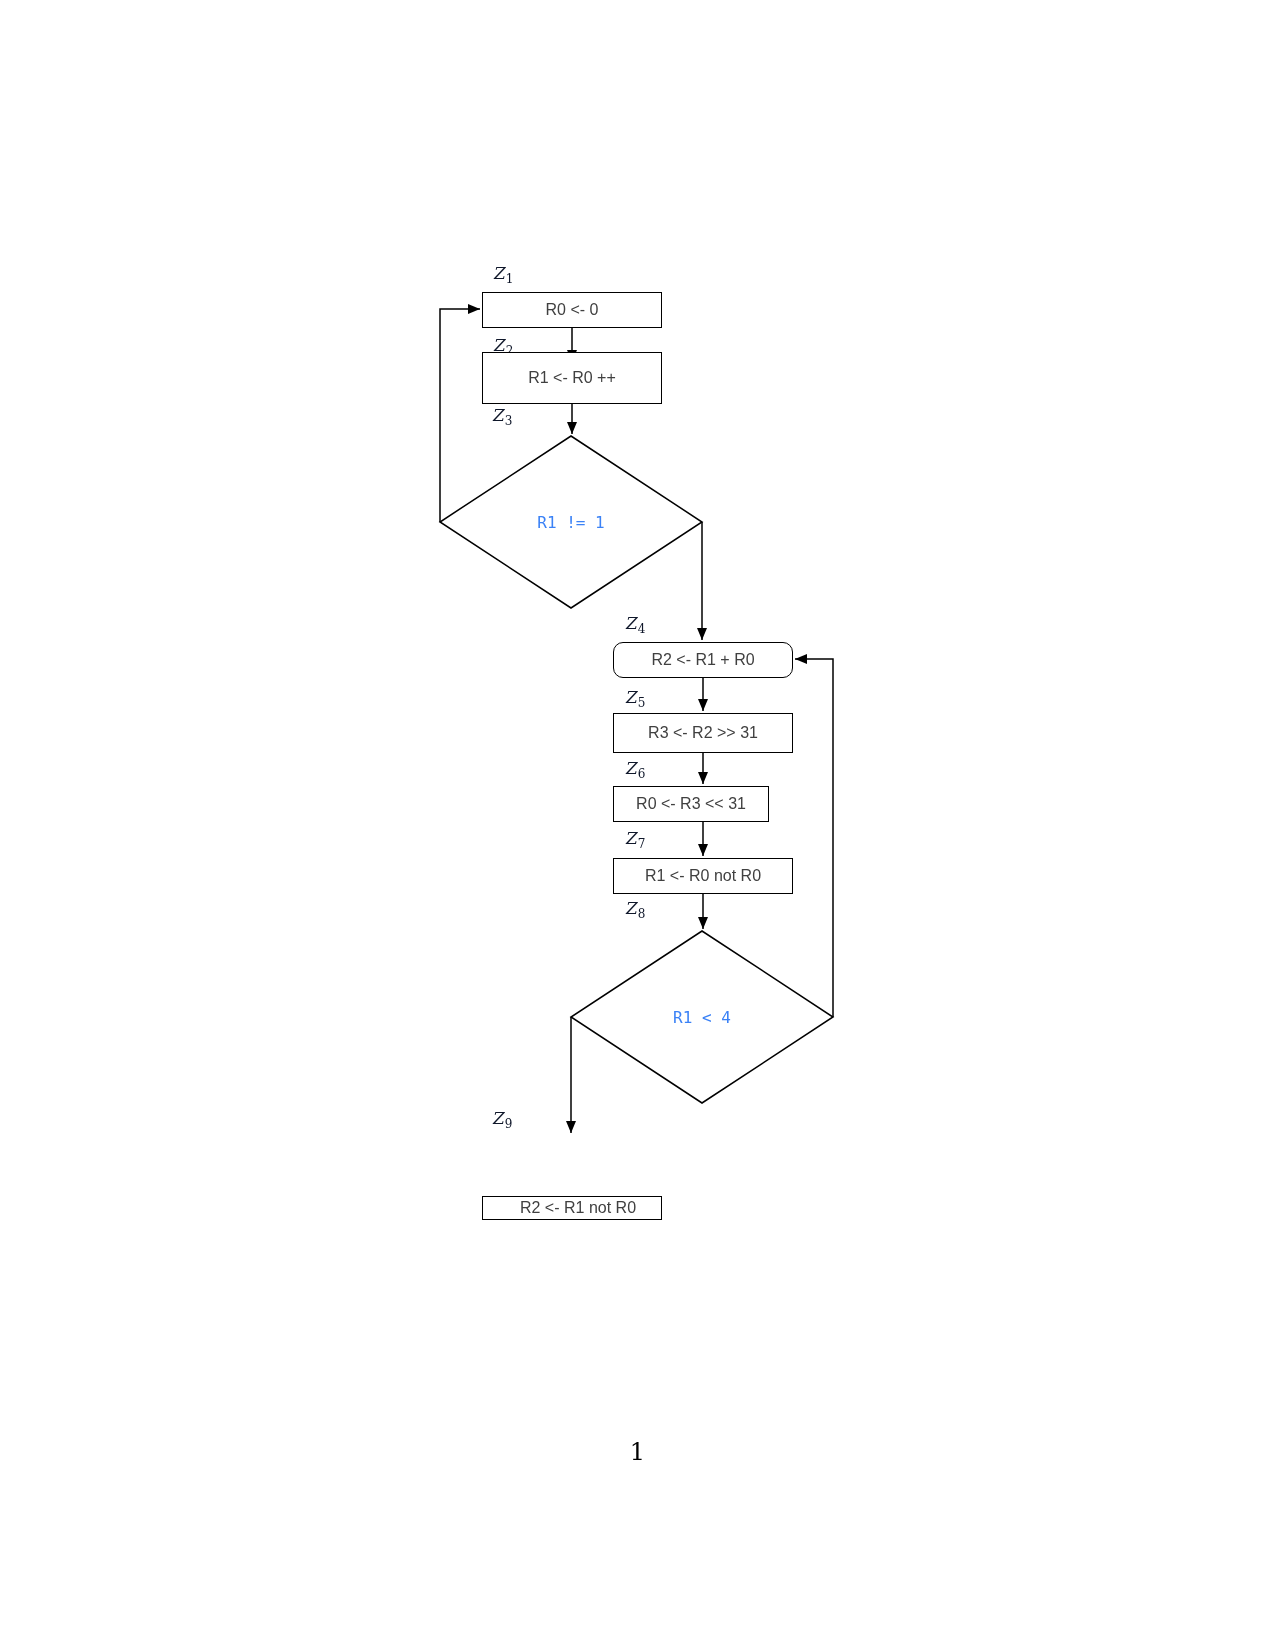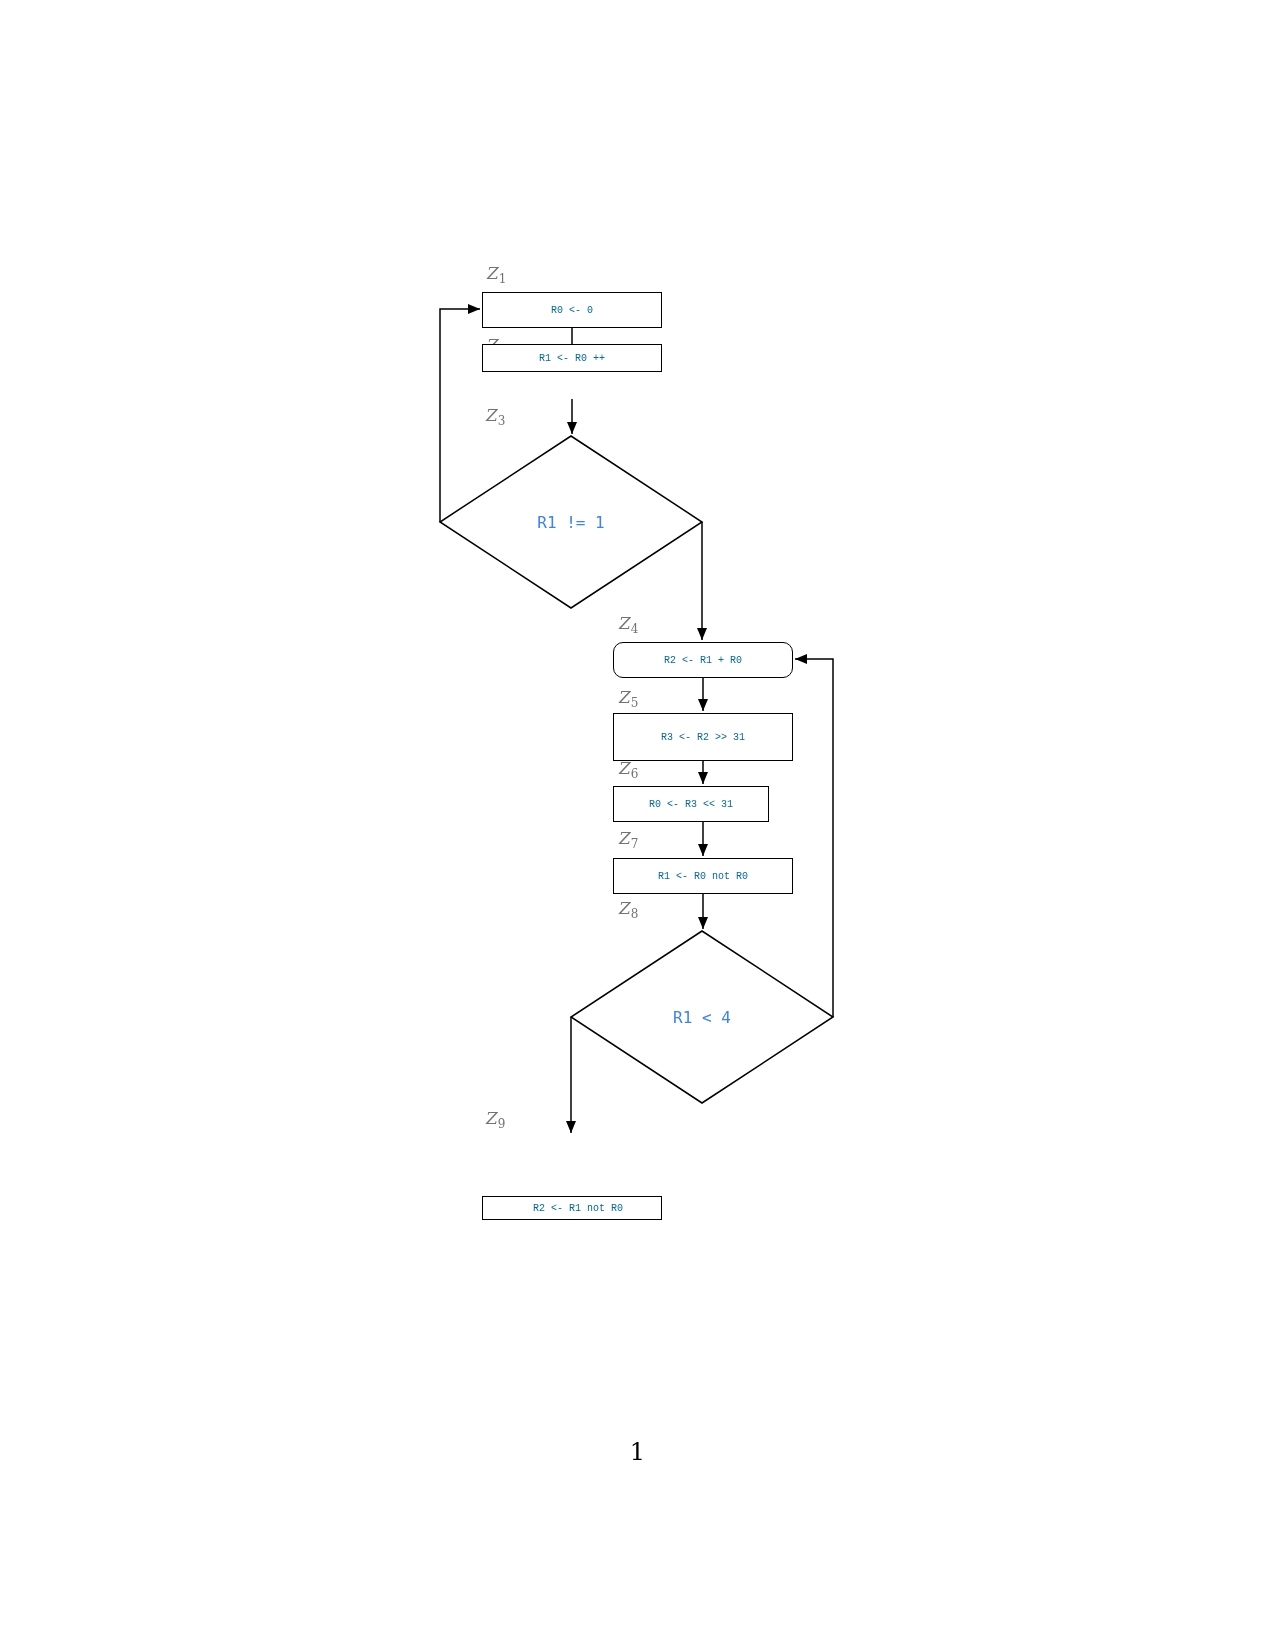--- a/index.html
+++ b/index.html
@@ -18,43 +18,44 @@
     width: 1275px; height: 1650px;
   }
   .node {
     position: absolute;
     box-sizing: border-box;
     border: 1.5px solid #000000;
     background: #ffffff;
     display: flex;
     align-items: center;
     justify-content: center;
-    font-family: Liberation Mono, monospace;
-    font-size: 10px;
-    color: #0369a1;
+    font-family: Liberation Sans, sans-serif;
+    font-size: 16px;
+    color: #404040;
     white-space: pre;
   }
   .diamond-text {
     position: absolute;
     display: flex;
     align-items: center;
     justify-content: center;
     font-family: "DejaVu Sans Mono", monospace;
     font-size: 16px;
     color: #3b82f6;
     white-space: pre;
     background: transparent;
   }
   .zlabel {
     position: absolute;
     font-family: "DejaVu Serif", serif;
     font-style: italic;
     font-size: 17px;
     line-height: 20px;
-    color: #737373;
+    color: #0f172a;
+    margin-left: 7px;
   }
   .zlabel sub {
     font-style: normal;
     font-size: 12px;
     line-height: 0;
   }
   .page-number {
     position: absolute;
     left: 0; right: 0;
     top: 1438px;
@@ -98,23 +99,23 @@
   <div class="zlabel" style="left:487px; top:335px;"><span>Z</span><sub>2</sub></div>
   <div class="zlabel" style="left:486px; top:405px;"><span>Z</span><sub>3</sub></div>
   <div class="zlabel" style="left:619px; top:613px;"><span>Z</span><sub>4</sub></div>
   <div class="zlabel" style="left:619px; top:687px;"><span>Z</span><sub>5</sub></div>
   <div class="zlabel" style="left:619px; top:758px;"><span>Z</span><sub>6</sub></div>
   <div class="zlabel" style="left:619px; top:828px;"><span>Z</span><sub>7</sub></div>
   <div class="zlabel" style="left:619px; top:898px;"><span>Z</span><sub>8</sub></div>
   <div class="zlabel" style="left:486px; top:1108px;"><span>Z</span><sub>9</sub></div>
 
   <div class="node" style="left:482px; top:292px; width:180px; height:36px;">R0 &lt;- 0</div>
-  <div class="node" style="left:482px; top:344px; width:180px; height:28px;">R1 &lt;- R0 ++</div>
+  <div class="node" style="left:482px; top:352px; width:180px; height:52px;">R1 &lt;- R0 ++</div>
   <div class="node" style="left:613px; top:642px; width:180px; height:36px;border-radius:10px;">R2 &lt;- R1 + R0</div>
-  <div class="node" style="left:613px; top:713px; width:180px; height:48px;">R3 &lt;- R2 &gt;&gt; 31</div>
+  <div class="node" style="left:613px; top:713px; width:180px; height:40px;">R3 &lt;- R2 &gt;&gt; 31</div>
   <div class="node" style="left:613px; top:786px; width:156px; height:36px;">R0 &lt;- R3 &lt;&lt; 31</div>
   <div class="node" style="left:613px; top:858px; width:180px; height:36px;">R1 &lt;- R0 not R0</div>
   <div class="node" style="left:482px; top:1196px; width:180px; height:24px;padding-left:12px;">R2 &lt;- R1 not R0</div>
 
   <div class="diamond-text" style="left:471px; top:507px; width:200px; height:30px;">R1 != 1</div>
   <div class="diamond-text" style="left:602px; top:1002px; width:200px; height:30px;">R1 &lt; 4</div>
 
   <div class="page-number">1</div>
 
 </div>

